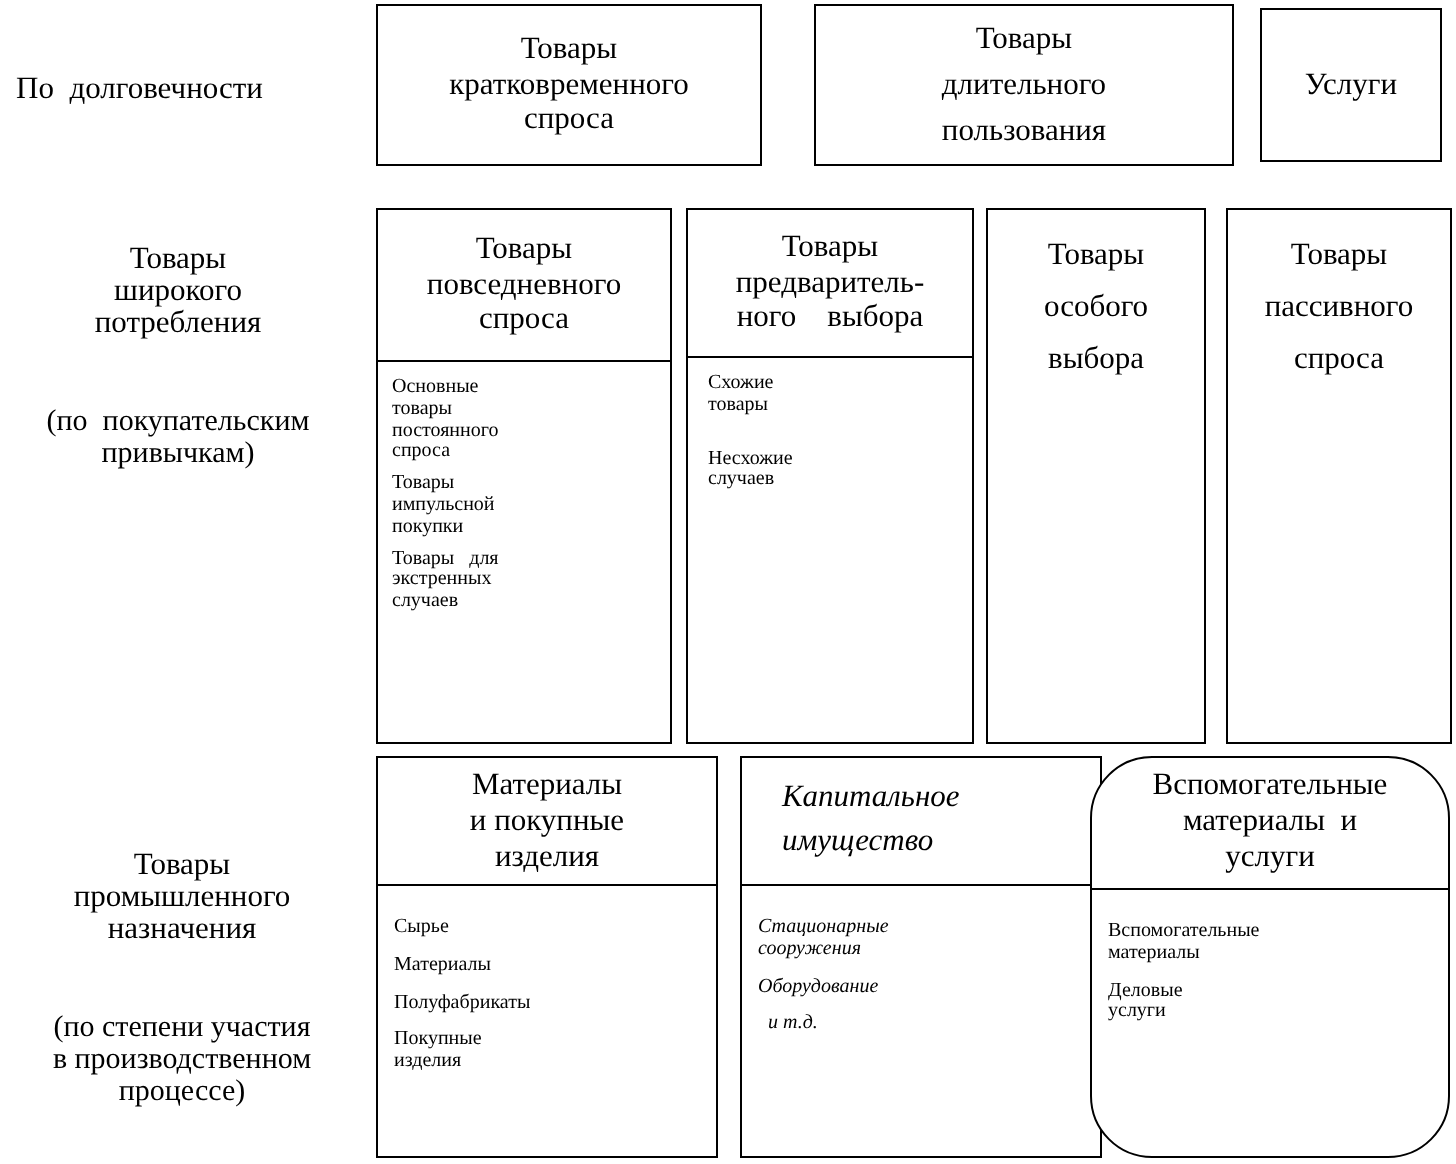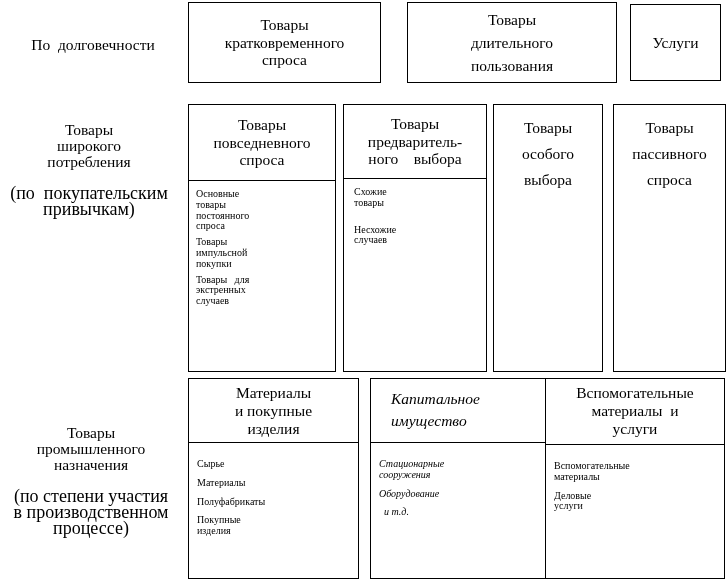--- a/index.html
+++ b/index.html
@@ -13,48 +13,48 @@
     box-sizing:border-box;
   }
   .pre { white-space:pre-line; }
   .hdr-center {
     display:flex; align-items:center; justify-content:center;
     text-align:center; font-size:15.5px;
   }
   
   .label-a {
     position:absolute; left:8px; top:37px; width:170px;
-    font-size:15.5px; line-height:16px; text-align:center;
+    font-size:15.5px; line-height:16px; text-align:left;
   }
   .boxA1 { left:188px; top:2px;  width:193px; height:81px; line-height:1.12; }
   .boxA2 { left:407px; top:2px;  width:210px; height:81px; line-height:1.5;  }
   .boxA3 { left:630px; top:4px;  width:91px;  height:77px; }
   
   .label-b { position:absolute; left:0; top:122px; width:178px; text-align:center; }
   .label-c { position:absolute; left:0; top:425px; width:182px; text-align:center; }
   .lbl-title { font-size:15.5px; line-height:16px; }
-  .lbl-note  { font-size:18px; line-height:16.2px; margin-top:15px; }
+  .lbl-note  { font-size:15px; line-height:16.2px; margin-top:33px; }
   .boxB1 { left:188px; top:104px; width:148px; height:268px; }
   .boxB2 { left:343px; top:104px; width:144px; height:268px; }
   .boxB3 { left:493px; top:104px; width:110px; height:268px; }
   .boxB4 { left:613px; top:104px; width:113px; height:268px; }
   .hdrB  { height:75px; border-bottom:1px solid #000; line-height:1.16; }
   .hdrB2 { height:73px; }
   .hdr-tall {
     padding-top:10px; text-align:center; font-size:15.5px; line-height:1.68;
   }
   .content { font-size:10px; line-height:1.08; text-align:left; }
   .contentB1 { padding:8px 4px 0 7px; }
   .contentB1 .item { margin-bottom:5px; }
   .contentB2 { padding:8px 4px 0 10px; }
   .contentB2 .item { margin-bottom:16px; }
   
   .boxC1 { left:188px; top:378px; width:171px; height:201px; }
   .boxC2 { left:370px; top:378px; width:181px; height:201px;font-style:italic; }
-  .boxC3 { left:545px; top:378px; width:180px; height:201px; }
+  .boxC3 { left:545px; top:378px; width:180px; height:201px;border-radius:31px; }
   .hdrC  { height:64px; border-bottom:1px solid #000; box-sizing:border-box;
            text-align:center; font-size:15.5px; line-height:1.15; padding-top:5px; }
   .hdrC2 { text-align:left; padding-left:20px; line-height:1.4; padding-top:9px; }
   .hdrC3 { height:66px; }
   .contentC { padding:16px 4px 0 8px; }
   .contentC .item { margin-bottom:8px; }
 </style>
 </head>
 <body>
 

